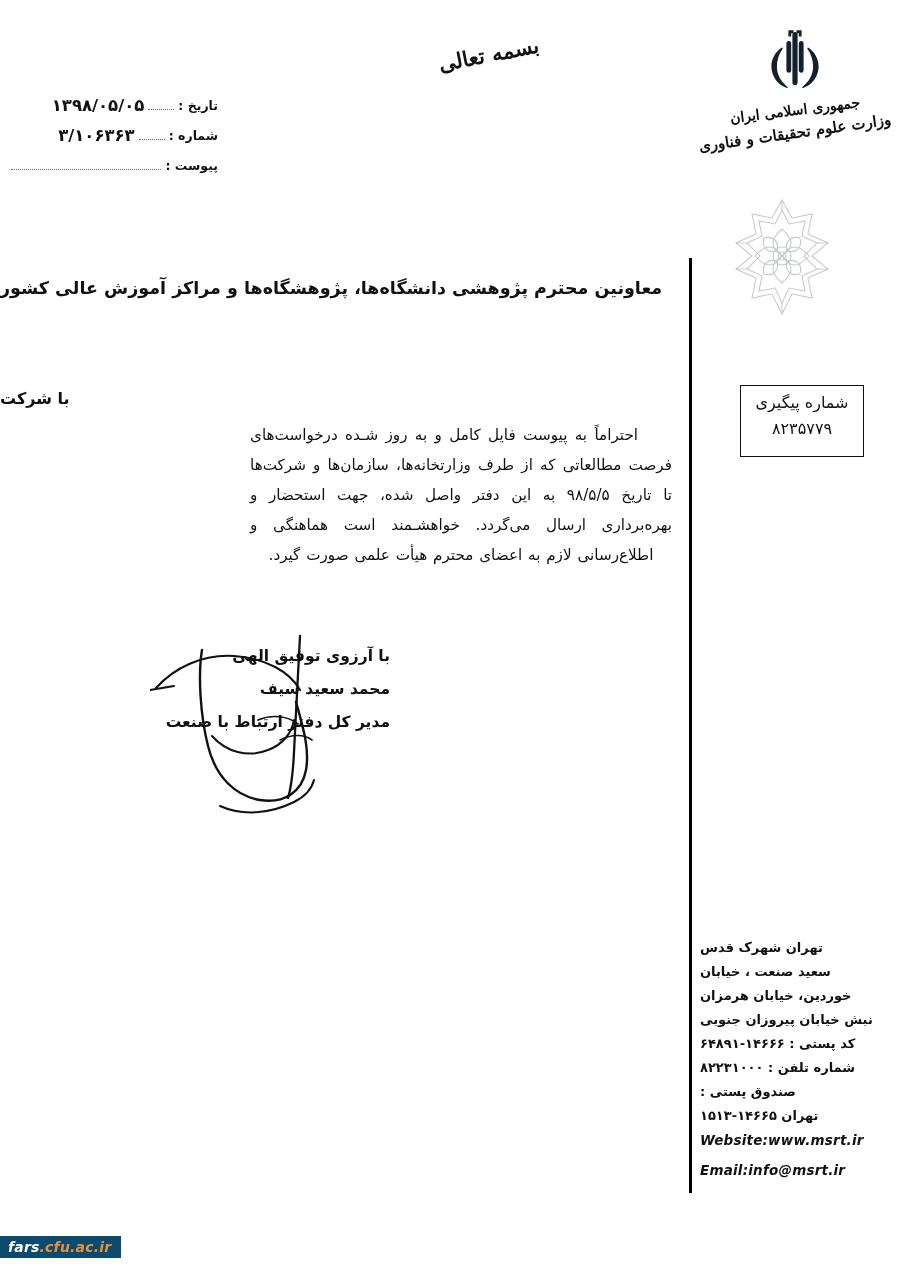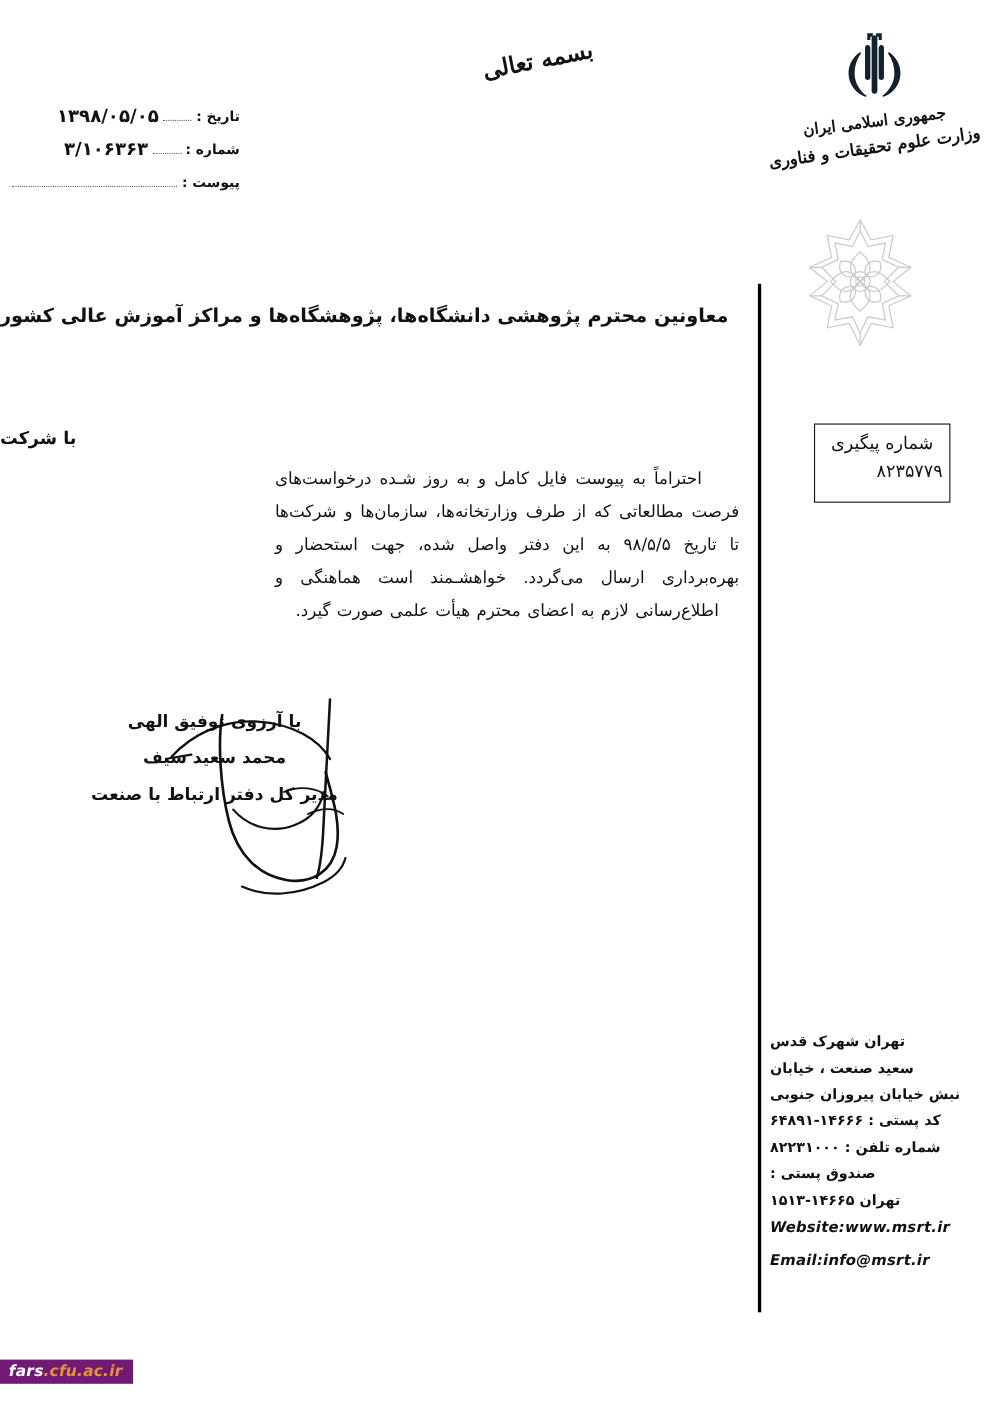--- a/index.html
+++ b/index.html
@@ -136,21 +136,20 @@
     line-height: 1.25;
     white-space: nowrap;
   }
   #tracking-box .t-value {
     font-size: 16px;
     font-weight: 500;
     margin-top: 6px;
     letter-spacing: 0.5px;
     direction: ltr;
     unicode-bidi: plaintext;
-    text-align: right;
   }
 
   
   #content {
     position: absolute;
     top: 16px;
     left: 0;
     width: 690px;
     height: 1274px;
   }
@@ -190,21 +189,21 @@
     font-weight: 500;
     word-spacing: 1px;
   }
 
   
   #signature-block {
     position: absolute;
     top: 624px;
     left: 0;
     width: 390px;
-    text-align: center;
+    text-align: right;
     direction: rtl;
     z-index: 3;
   }
   .sig-line {
     font-size: 15.5px;
     font-weight: bold;
     line-height: 33px;
     white-space: nowrap;
   }
   #signature-stroke {
@@ -242,21 +241,21 @@
   }
   .addr-line.email {
     margin-top: 6px;
   }
 
   
   #watermark {
     position: absolute;
     bottom: 16px;
     left: 0;
-    background: #701a75;
+    background: #0c4a6e;
     padding: 4px 10px 4px 8px;
     direction: ltr;
     font-style: italic;
     font-weight: bold;
     font-size: 14px;
     letter-spacing: 0.2px;
     line-height: 1;
   }
   #watermark .wm-a { color: #ffffff; }
   #watermark .wm-b { color: #e8913a; }
@@ -348,20 +347,21 @@
     <div id="signature-block">
       <div class="sig-line">با آرزوی توفیق الهی</div>
       <div class="sig-line">محمد سعید سیف</div>
       <div class="sig-line">مدیر کل دفتر ارتباط با صنعت</div>
     </div>
   </div>
 
   <div id="footer-address">
     <div class="addr-line">تهران شهرک قدس</div>
     <div class="addr-line">سعید صنعت ، خیابان</div>
+    <div class="addr-line">خوردین، خیابان هرمزان</div>
     <div class="addr-line">نبش خیابان پیروزان جنوبی</div>
     <div class="addr-line">کد پستی : ۱۴۶۶۶-۶۴۸۹۱</div>
     <div class="addr-line">شماره تلفن : ۸۲۲۳۱۰۰۰</div>
     <div class="addr-line">صندوق پستی :</div>
     <div class="addr-line">تهران ۱۴۶۶۵-۱۵۱۳</div>
     <div class="addr-line latin">Website:www.msrt.ir</div>
     <div class="addr-line latin email">Email:info@msrt.ir</div>
   </div>
 
   <div id="watermark">

